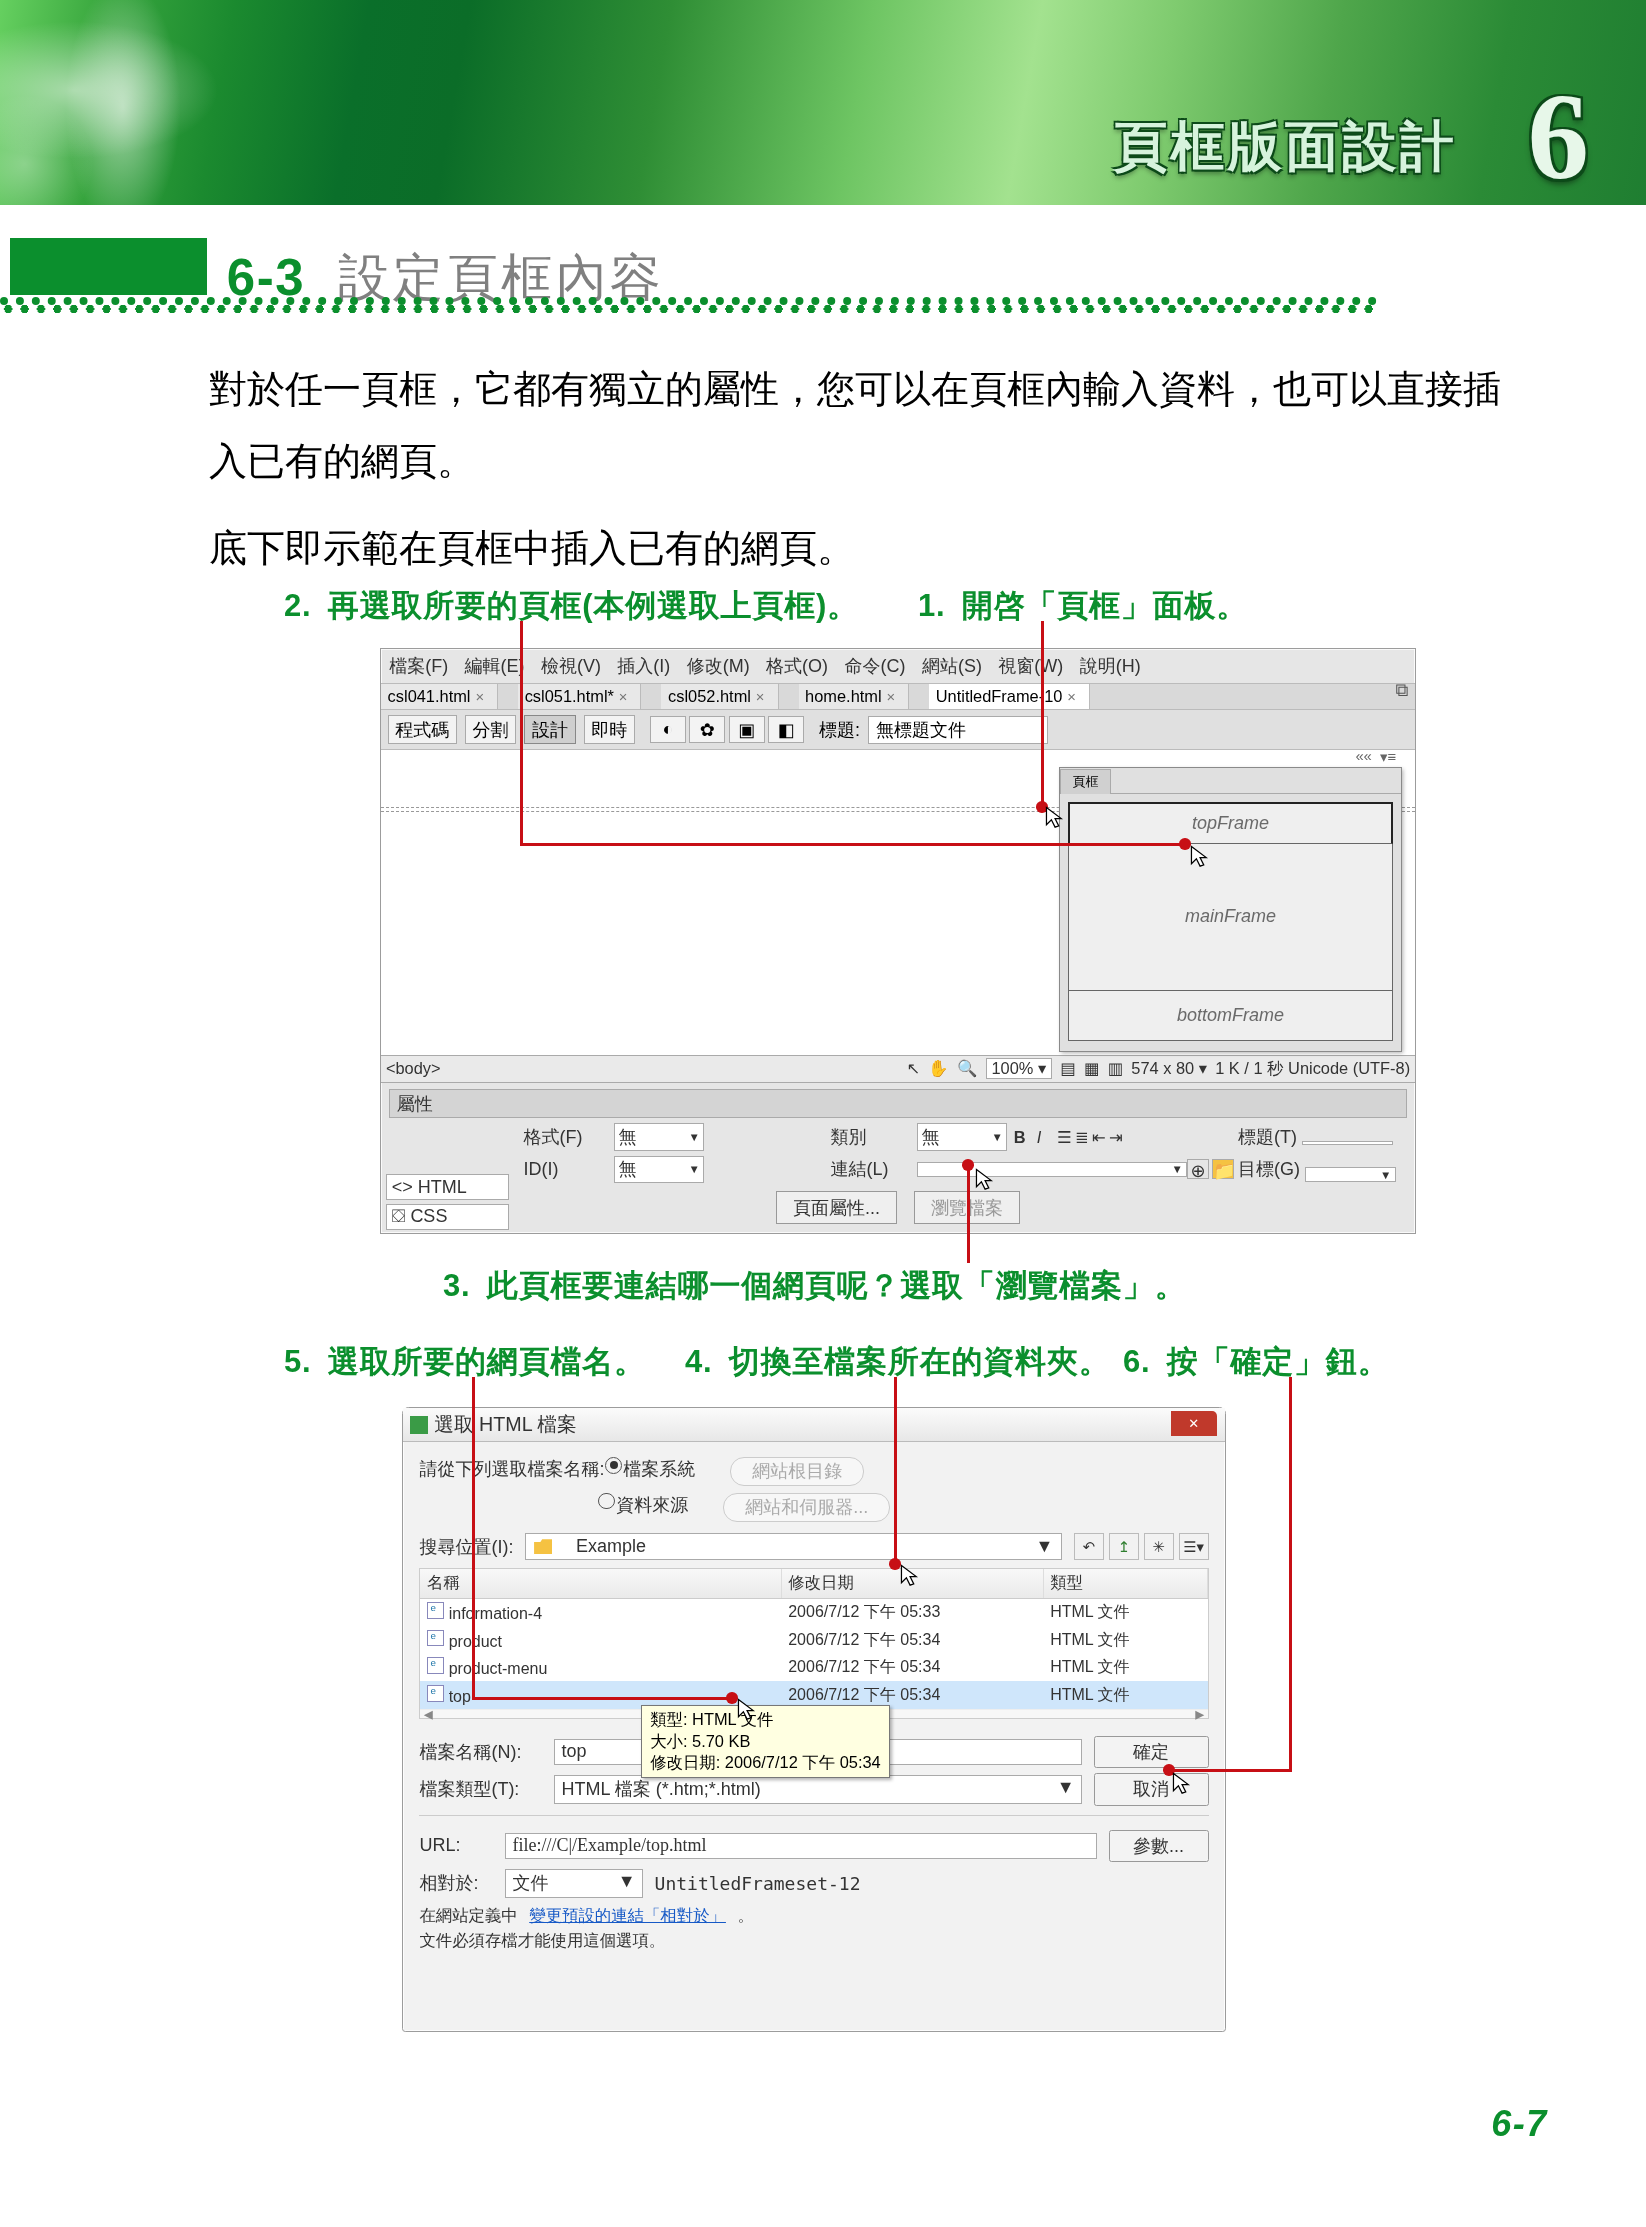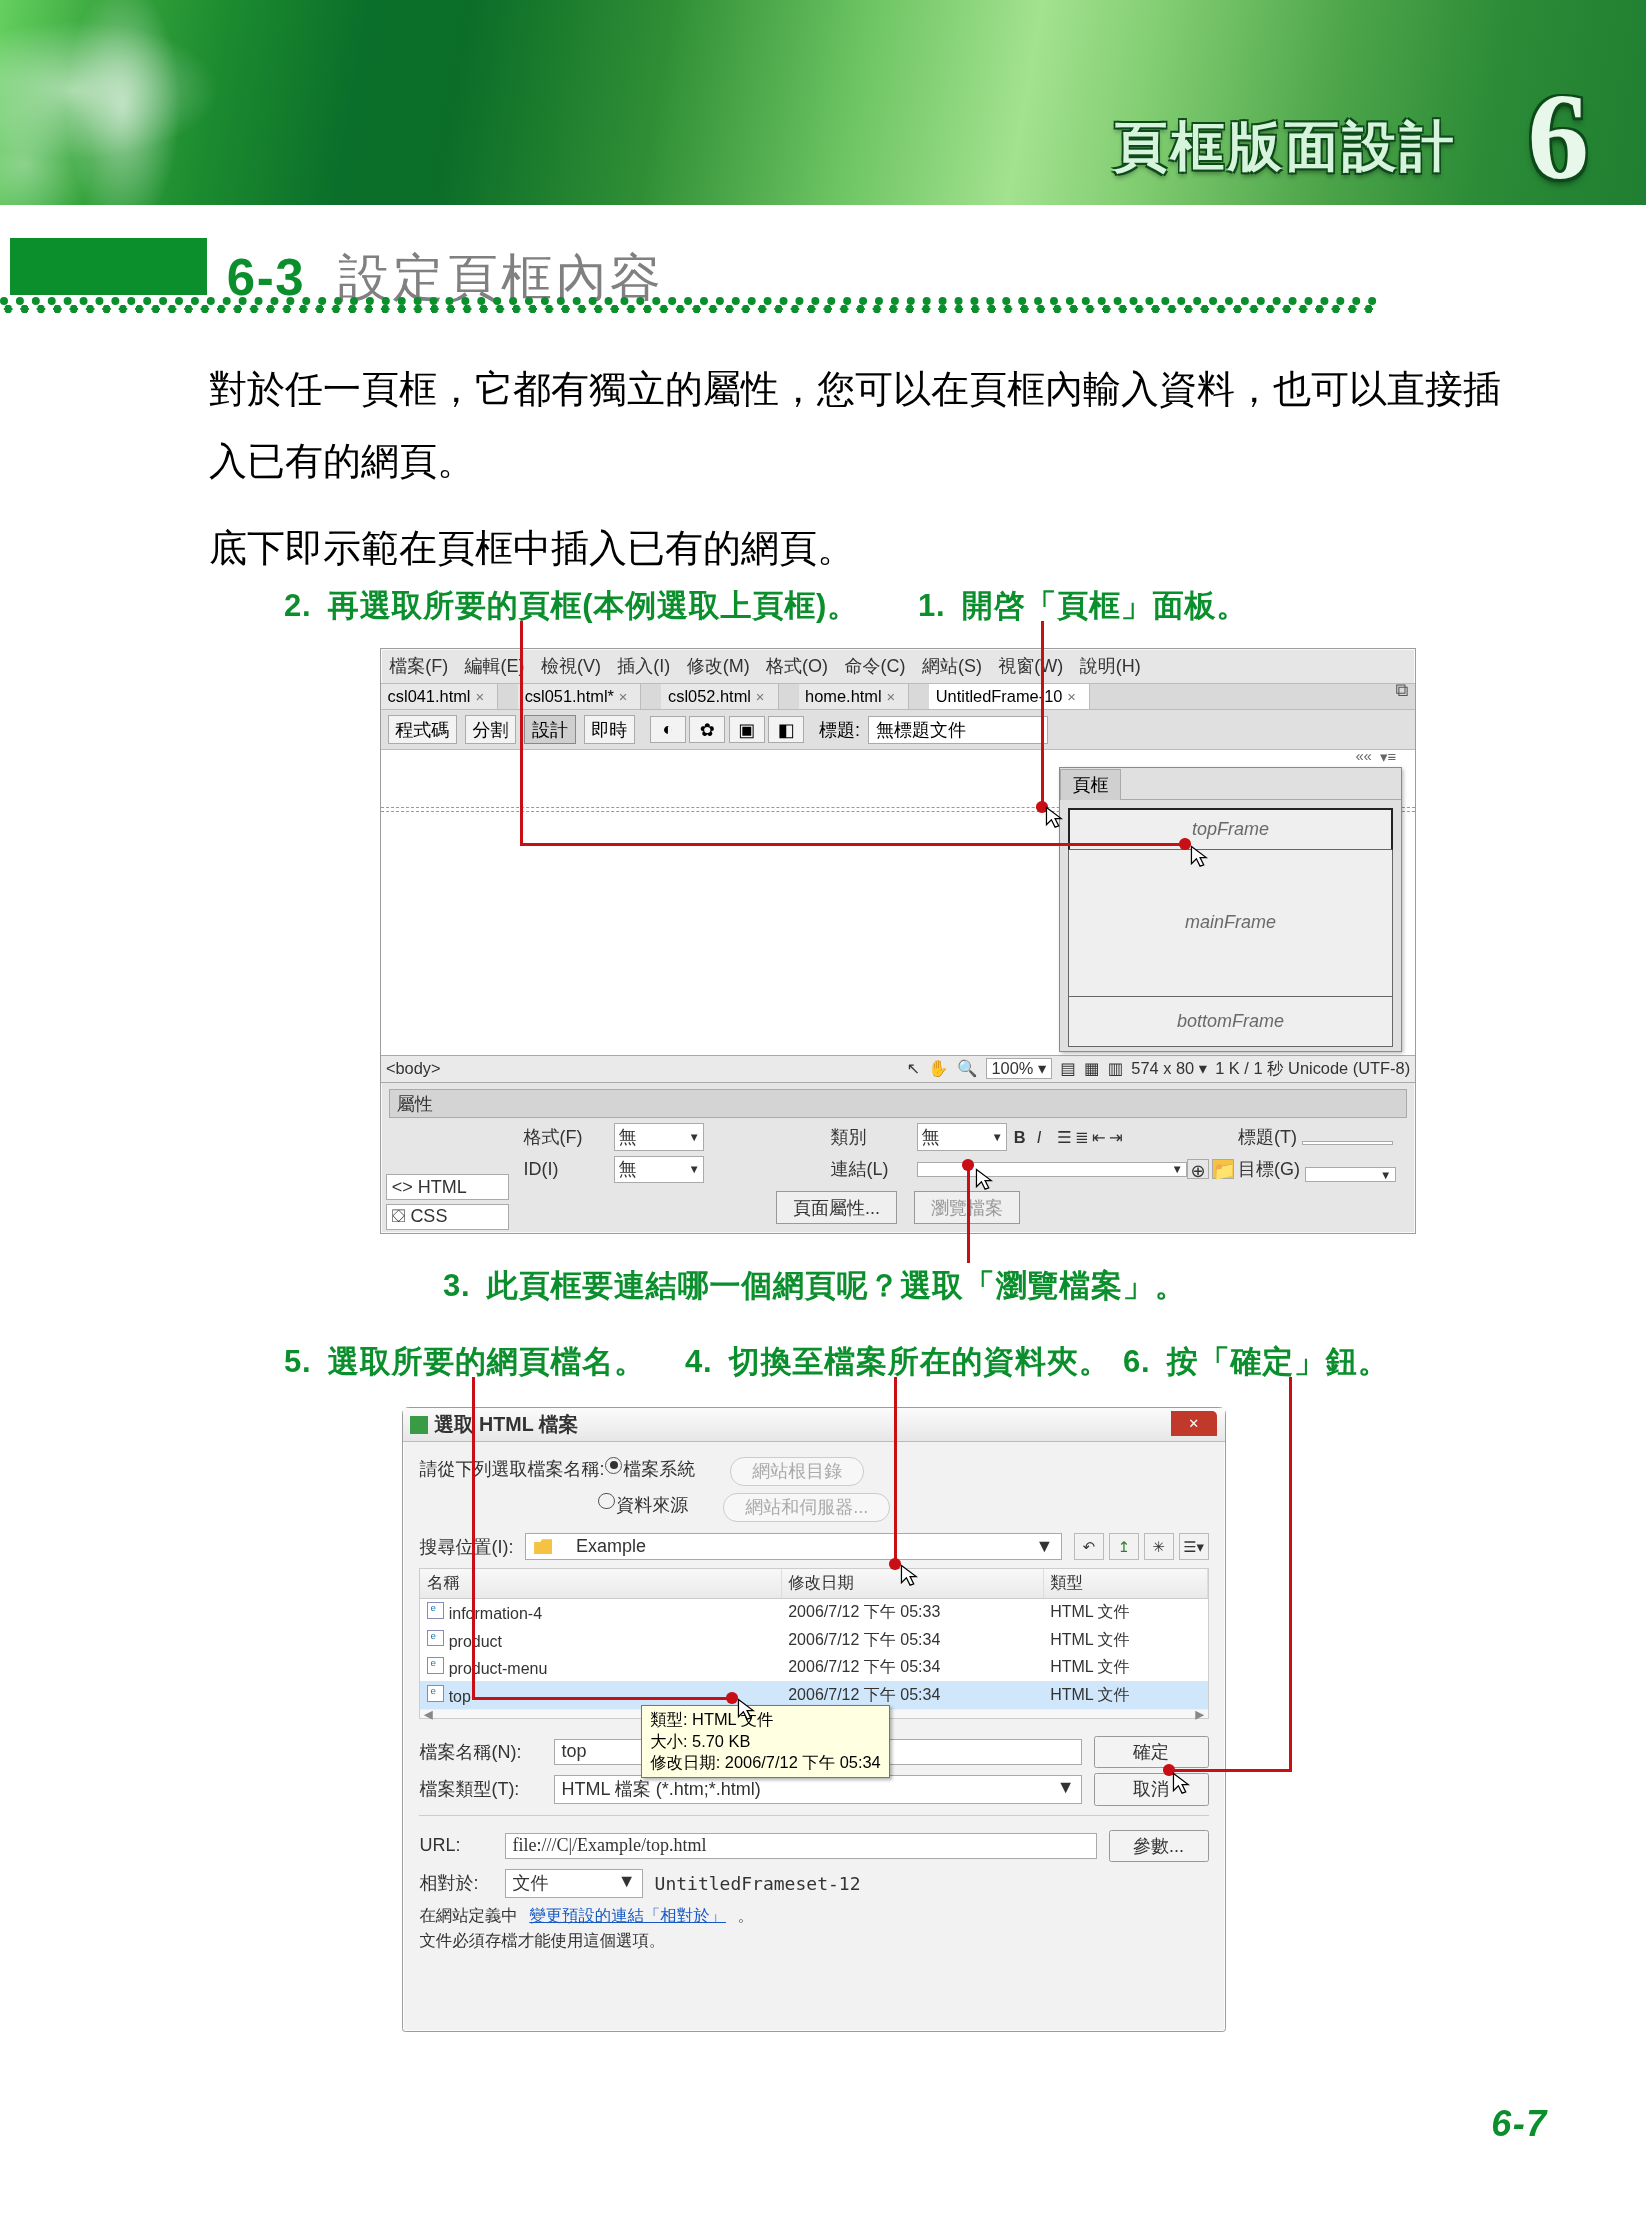--- a/index.html
+++ b/index.html
@@ -90,42 +90,42 @@
   .s1-toolbar {display:flex; align-items:center; gap:8.2px; padding:4.9px 6.6px; font-size:18px; border-bottom:0.8px solid #bbb; background:#e0e0e0;}
   .s1-tbtn{border:0.8px solid #aaa; padding:1.6px 6.6px; background:#f3f3f3;}
   .s1-tbtn.pressed{border:0.8px solid #888; background:#cfcfcf;}
   .s1-titlebox{border:0.8px solid #aaa; background:#fff; padding:0.8px 6.6px; font-size:18px; min-width:164px;}
   .s1-canvas{position:relative; background:#fff; height:305px; border-bottom:0.8px solid #aaa;}
   .s1-canvas .hline{position:absolute; left:0; right:0; border-top:0.8px dashed #999;}
   .s1-framepanel {
     position:absolute; right:13px; top:16.4px; width:341px; height:283px;
     background:#e0e0e0; border:0.8px solid #8a8a8a; box-shadow:1.6px 1.6px 4.1px rgba(0,0,0,.3);
   }
-  .s1-fp-tabrow{display:flex; font-size:18px; border-bottom:0.8px solid #aaa;}
+  .s1-fp-tabrow{display:flex; font-size:13px; border-bottom:0.8px solid #aaa;}
   .s1-fp-tab{padding:3.3px 11.5px; background:#d0d0d0; border:0.8px solid #aaa; border-bottom:none; position:relative; top:0.8px;}
   .s1-fp-close{position:absolute; right:4.9px; top:-19.7px; font-size:14.8px; color:#666; display:flex; gap:8.2px;}
   .s1-fp-body{margin:8.2px; border:1.6px solid #666; height:236px; background:#efefef; display:flex; flex-direction:column;}
   .s1-fp-row{border-bottom:1.6px solid #666; display:flex; align-items:center; justify-content:center; font-size:18px; color:#6a6a6a; font-style:italic;}
   .s1-statusbar{display:flex; align-items:center; font-size:16.4px; padding:1.6px 4.9px; gap:8.2px; color:#333; border-bottom:0.8px solid #aaa; background:#eaeaea;}
   .s1-statusbar .box{border:0.8px solid #aaa; padding:0 4.9px; background:#fff;}
   .s1-prop {padding:6.6px 8.2px; font-size:18px; color:#333;}
   .s1-prop-title{background:#d4d4d4; padding:1.6px 6.6px; border:0.8px solid #aaa;}
   .s1-prop-grid{display:grid; grid-template-columns:94px 90px 123px 90px 90px 180px 1fr 172px; gap:4.9px 0; align-items:center; font-size:18px; padding-top:4.9px;}
   .s1-prop-grid .lbl{padding:0 3.3px;}
   .s1-prop-grid .sel{border:0.8px solid #aaa; background:#fff; padding:0.8px 3.3px; display:flex; justify-content:space-between; align-items:center;}
   .s1-prop-grid .sel .arr{font-size:11.5px;}
   .s1-prop-btns{display:flex; gap:16.4px; justify-content:center; padding-top:8.2px;}
   .s1-prop-btns .btn{border:0.8px solid #999; padding:3.3px 16.4px; background:#efefef; font-size:18px;}
   .s1-prop-btns .btn.dis{color:#999;}
   .s1-prop-icons{display:flex; gap:3.3px; font-size:16.4px;}
   .s1-side-left{position:absolute; left:4.9px; bottom:6.6px; width:123px;}
   .s1-side-left .sideopt{border:0.8px solid #aaa; background:#fff; padding:1.6px 4.9px; margin-bottom:3.3px; display:flex; align-items:center; gap:4.9px;}
 
   
-  .s2-titlebar{display:flex; align-items:center; background:linear-gradient(#fbfbfb,#e7e7e7); border-bottom:0.8px solid #bbb; height:33px; padding:0 6.6px; font-size:19.7px; color:#333;font-weight:bold;}
+  .s2-titlebar{display:flex; align-items:center; background:linear-gradient(#fbfbfb,#e7e7e7); border-bottom:0.8px solid #bbb; height:33px; padding:0 6.6px; font-size:19.7px; color:#333;}
   .s2-titlebar .icn{width:18px;height:18px;background:#3a9b46;margin-right:6.6px;display:inline-block;}
   .s2-close{position:absolute; right:8.2px; top:3.3px; width:46px; height:24.6px; background:#c0392b; color:#fff; display:flex; align-items:center; justify-content:center; border-radius:0 4.9px 0 0;}
   .s2-body{padding:11.5px 16.4px; font-size:18px; color:#333;}
   .s2-row{display:flex; align-items:flex-start; gap:1px; padding:3.3px 0;}
   .s2-radio{width:14.8px;height:14.8px;border:0.8px solid #555;border-radius:50%;display:inline-flex;align-items:center;justify-content:center;}
   .s2-radio.on::after{content:"";width:8.2px;height:8.2px;background:#333;border-radius:50%;}
   .s2-ghostbtn{border:0.8px solid #ccc; color:#aaa; padding:1.6px 21px; background:#f7f7f7; border-radius:14px;}
   .s2-pathrow{display:flex; align-items:center; gap:11.5px; padding:8.2px 0;}
   .s2-pathbox{border:0.8px solid #aaa; background:#fff; padding:1.6px 8.2px; flex:1; display:flex; align-items:center; gap:24px;}
   .s2-folder-icn{width:18px;height:14.8px;background:#f5c242;display:inline-block;clip-path:polygon(0 20%,35% 20%,45% 0,100% 0,100% 100%,0 100%);}

